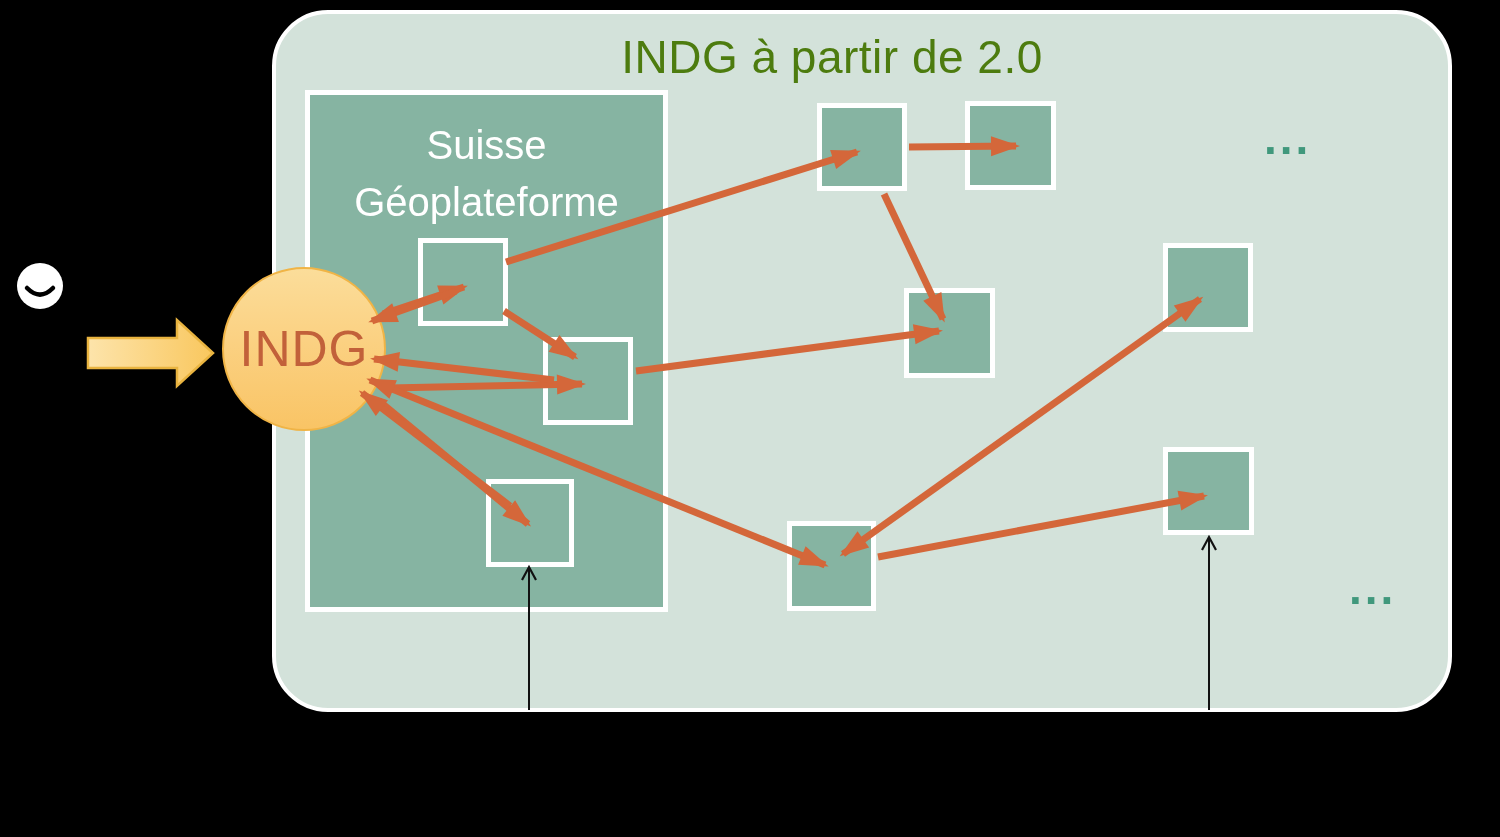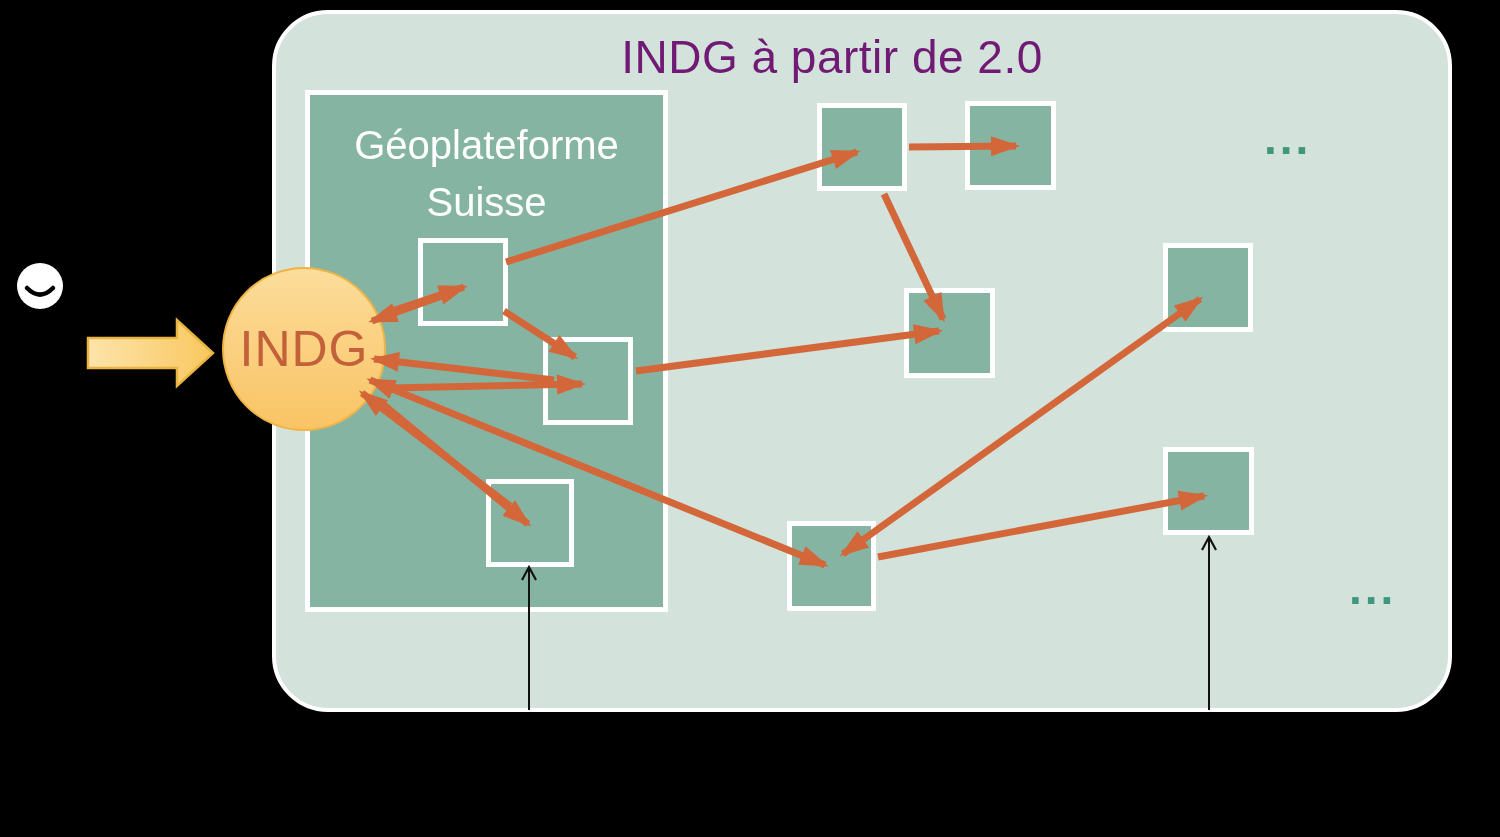--- a/index.html
+++ b/index.html
@@ -7,21 +7,21 @@
     position:relative;width:1500px;height:837px;background:#000;overflow:hidden;
     font-family:"Liberation Sans", sans-serif;
   }
   
   .outer-panel{
     position:absolute;left:272px;top:10px;width:1180px;height:702px;
     box-sizing:border-box;background:#d3e2da;border:4px solid #ffffff;border-radius:56px;
   }
   .panel-title{
     position:absolute;left:0;right:60px;top:16px;text-align:center;
-    font-size:46px;color:#701a75;letter-spacing:0.5px;
+    font-size:46px;color:#4d7c0f;letter-spacing:0.5px;
   }
   
   .inner-panel{
     position:absolute;left:305px;top:90px;width:363px;height:522px;
     box-sizing:border-box;background:#86b4a2;border:5px solid #ffffff;
   }
   .inner-label{
     position:absolute;left:0;right:0;top:22px;text-align:center;
     font-size:40px;line-height:57px;color:#ffffff;
   }
@@ -69,22 +69,22 @@
     <polygon points="3,21 92,21 92,3 128,36 92,69 92,51 3,51" fill="url(#ygrad)" stroke="#e9b440" stroke-width="2.5"></polygon>
   </svg>
 
   <div class="outer-panel">
     <div class="panel-title">INDG à partir de 2.0</div>
 
   </div>
 
   <div class="inner-panel">
     <div class="inner-label">
+      <div>Suisse</div>
       <div>Géoplateforme</div>
-      <div>Suisse</div>
     </div>
   </div>
 
   <div class="spoe">
     <span>INDG</span>
   </div>
 
   <span class="dots top">...</span>
   <span class="dots bottom">...</span>
 

